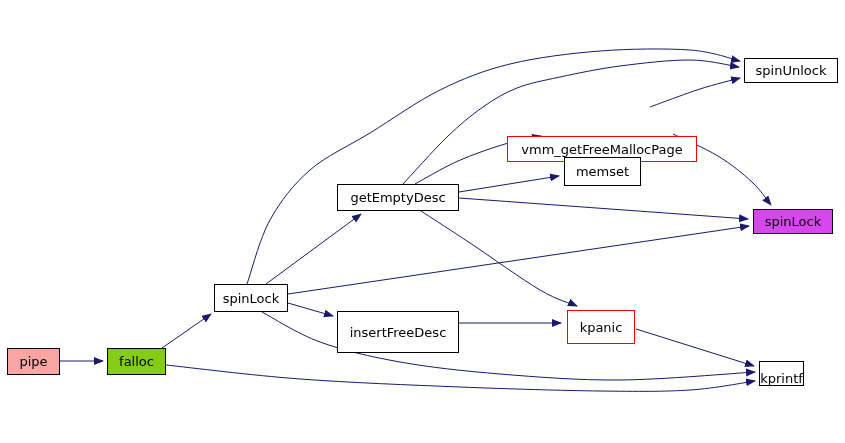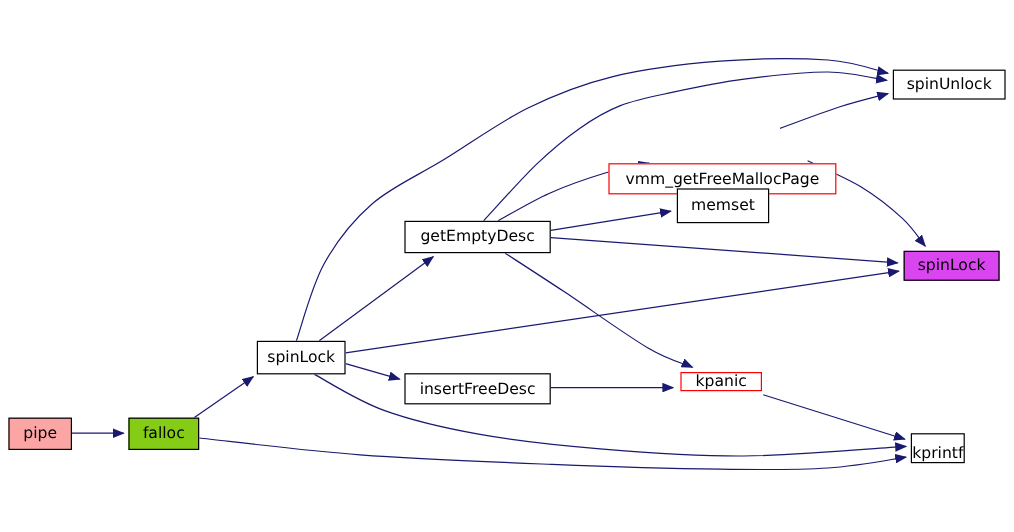--- a/index.html
+++ b/index.html
@@ -53,34 +53,34 @@
     </div>
     <div class="node" style="left: 107px; top: 348px; width: 59px; height: 27px; background: #84cc16; border-color: rgb(0, 0, 0);">
       <span>falloc</span>
     </div>
     <div class="node" style="left: 214px; top: 284px; width: 74px; height: 28px; background: rgb(255, 255, 255); border-color: rgb(0, 0, 0);">
       <span>spinLock</span>
     </div>
     <div class="node" style="left: 337px; top: 184px; width: 122px; height: 27px; background: rgb(255, 255, 255); border-color: rgb(0, 0, 0); text-align: right;">
       <span>getEmptyDesc</span>
     </div>
-    <div class="node" style="left: 337px; top: 311px; width: 122px; height: 26px; background: rgb(255, 255, 255); border-color: rgb(0, 0, 0);">
+    <div class="node" style="left: 337px; top: 311px; width: 122px; height: 42px; background: rgb(255, 255, 255); border-color: rgb(0, 0, 0);">
       <span>insertFreeDesc</span>
     </div>
     <div class="node" style="left: 507px; top: 108px; width: 190px; height: 26px; background: rgb(255, 255, 255); border-color: rgb(255, 0, 0); margin-top: 28px;">
       <span>vmm_getFreeMallocPage</span>
     </div>
     <div class="node" style="left: 564px; top: 157px; width: 77px; height: 29px; background: rgb(255, 255, 255); border-color: rgb(0, 0, 0);">
       <span>memset</span>
     </div>
     <div class="node" style="left: 744px; top: 58px; width: 94px; height: 25px; background: rgb(255, 255, 255); border-color: rgb(0, 0, 0);">
       <span>spinUnlock</span>
     </div>
     <div class="node" style="left: 753px; top: 209px; width: 80px; height: 25px; background: #d946ef; border-color: rgb(0, 0, 0);">
       <span>spinLock</span>
     </div>
-    <div class="node" style="left: 567px; top: 310px; width: 68px; height: 16px; background: rgb(255, 255, 255); border-color: rgb(255, 0, 0);">
+    <div class="node" style="left: 567px; top: 310px; width: 68px; height: 34px; background: rgb(255, 255, 255); border-color: rgb(255, 0, 0);">
       <span>kpanic</span>
     </div>
     <div class="node" style="left: 759px; top: 361px; width: 45px; height: 25px; background: rgb(255, 255, 255); border-color: rgb(0, 0, 0); align-items: flex-end;">
       <span>kprintf</span>
     </div>
   </div>
 
 </body></html>

